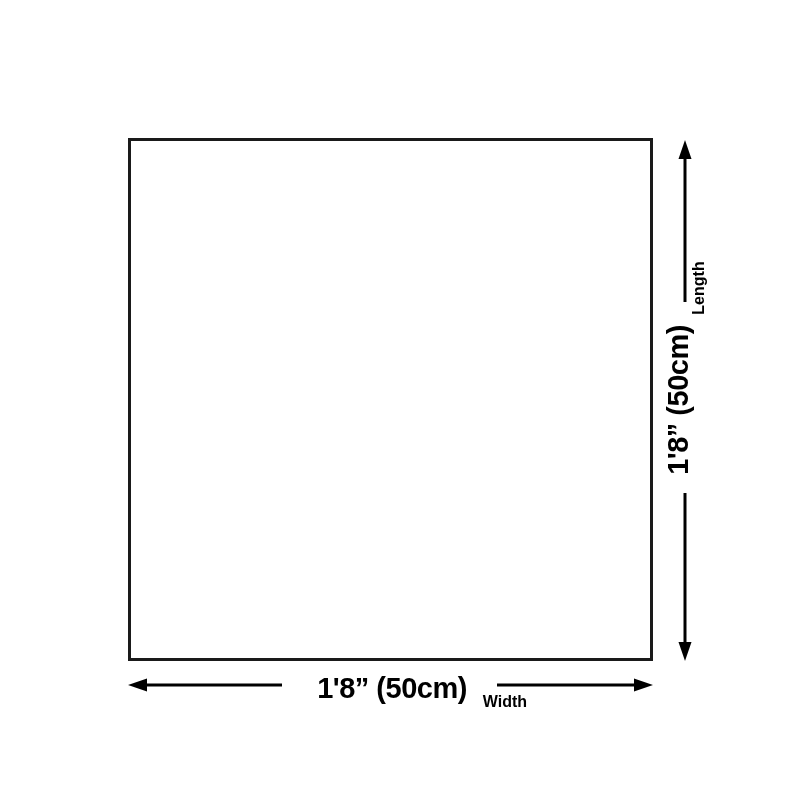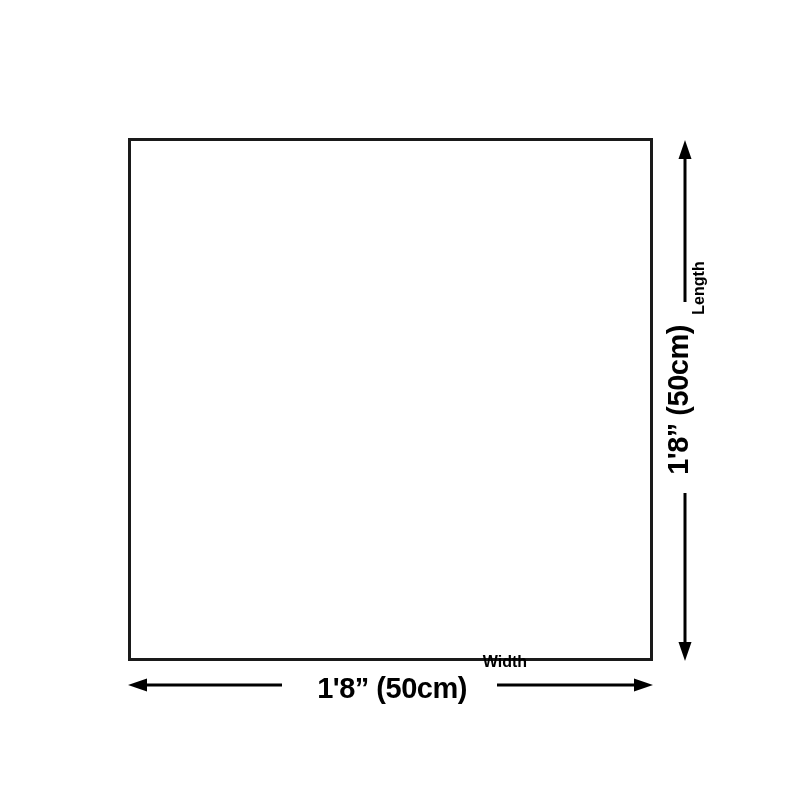--- a/index.html
+++ b/index.html
@@ -52,21 +52,21 @@
   }
   .dim-axis {
     position: absolute;
     color: #000000;
     font-size: 16px;
     font-weight: 700;
     white-space: nowrap;
     transform: translate(-50%, -50%);
   }
   .width-value { left: 392px; top: 688px; }
-  .width-axis  { left: 505px; top: 662px; text-align: right; }
+  .width-axis  { left: 505px; top: 702px; text-align: right; }
   .length-value {
     left: 678px; top: 400px;
     transform: translate(-50%, -50%) rotate(-90deg);
   }
   .length-axis {
     left: 699px; top: 288px;
     transform: translate(-50%, -50%) rotate(-90deg);
   }
 </style>
 </head>

